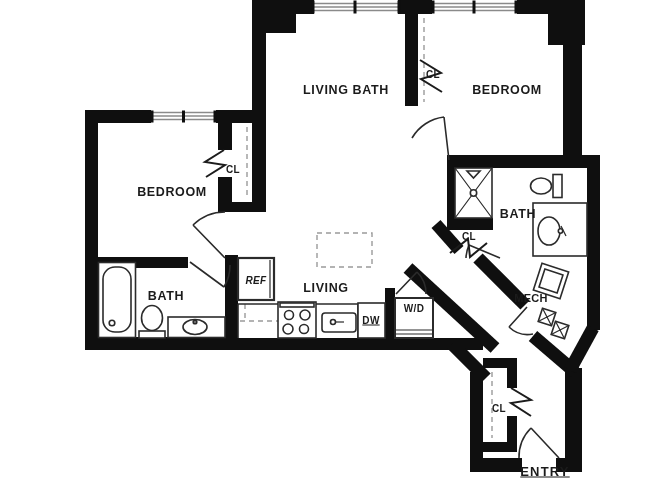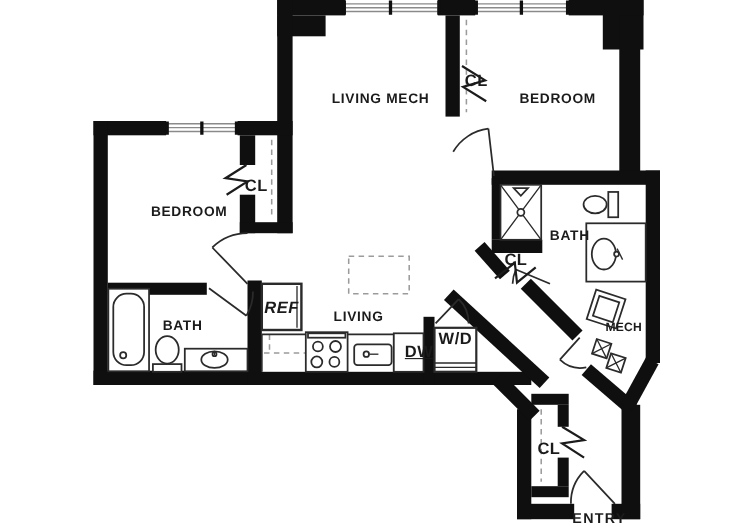--- a/index.html
+++ b/index.html
@@ -1,23 +1,23 @@
 <!DOCTYPE html>
 <html><head>
 <meta charset="utf-8">
 <style>
   html,body{margin:0;padding:0;background:#fff;}
   #plan{position:relative;width:670px;height:480px;background:#ffffff;overflow:hidden;
         font-family:"Liberation Sans",sans-serif;}
   #plan svg{position:absolute;left:0;top:0;}
   .lbl{position:absolute;transform:translate(-50%,-50%);font-weight:700;font-size:12.5px;
        letter-spacing:.05em;color:#1b1b1b;white-space:nowrap;user-select:none;}
-  .lbl.sm{font-size:15px;letter-spacing:.03em;}
-  .lbl.xs{font-size:11px;letter-spacing:.02em;margin-left:36px;}
-  .lbl.entry{font-size:13px;letter-spacing:.09em;}
+  .lbl.sm{font-size:10px;letter-spacing:.03em;}
+  .lbl.xs{font-size:11px;letter-spacing:.02em;}
+  .lbl.entry{font-size:13px;letter-spacing:.09em;text-decoration:underline;}
 </style>
 </head>
 <body>
 
 <div id="plan">
   <svg width="670" height="480" viewBox="0 0 670 480">
 
     <g fill="#0f0f0f" stroke="none">
       <rect x="252" y="0" width="62" height="14"></rect>
       <rect x="252" y="14" width="44" height="19"></rect>
@@ -171,28 +171,28 @@
           <path d="M540,310 L554,324 M554,310 L540,324" stroke-width="1.2"></path>
         </g>
         <g transform="rotate(18 560 330)">
           <rect x="553" y="323" width="14" height="14"></rect>
           <path d="M553,323 L567,337 M567,323 L553,337" stroke-width="1.2"></path>
         </g>
       </g>
     </g>
   </svg>
 
-  <div class="lbl" style="left:346px;top:90px;">LIVING MECH</div>
+  <div class="lbl" style="left:346px;top:90px;">LIVING BATH</div>
   <div class="lbl sm" style="left:433px;top:74px;">CL</div>
   <div class="lbl" style="left:507px;top:90px;">BEDROOM</div>
   <div class="lbl" style="left:172px;top:192px;">BEDROOM</div>
   <div class="lbl sm" style="left:233px;top:169px;">CL</div>
   <div class="lbl" style="left:166px;top:296px;">BATH</div>
   <div class="lbl sm" style="left:256px;top:280px;font-style:italic;">REF</div>
   <div class="lbl" style="left:326px;top:288px;">LIVING</div>
-  <div class="lbl sm" style="left:381px;top:320px;text-decoration:underline;">DW</div>
+  <div class="lbl sm" style="left:371px;top:320px;text-decoration:underline;">DW</div>
   <div class="lbl sm" style="left:414px;top:308px;">W/D</div>
   <div class="lbl" style="left:518px;top:214px;">BATH</div>
   <div class="lbl sm" style="left:469px;top:236px;">CL</div>
   <div class="lbl xs" style="left:531px;top:298px;">MECH</div>
   <div class="lbl sm" style="left:499px;top:408px;">CL</div>
   <div class="lbl entry" style="left:545px;top:471px;">ENTRY</div>
 </div>
 
 </body></html>

